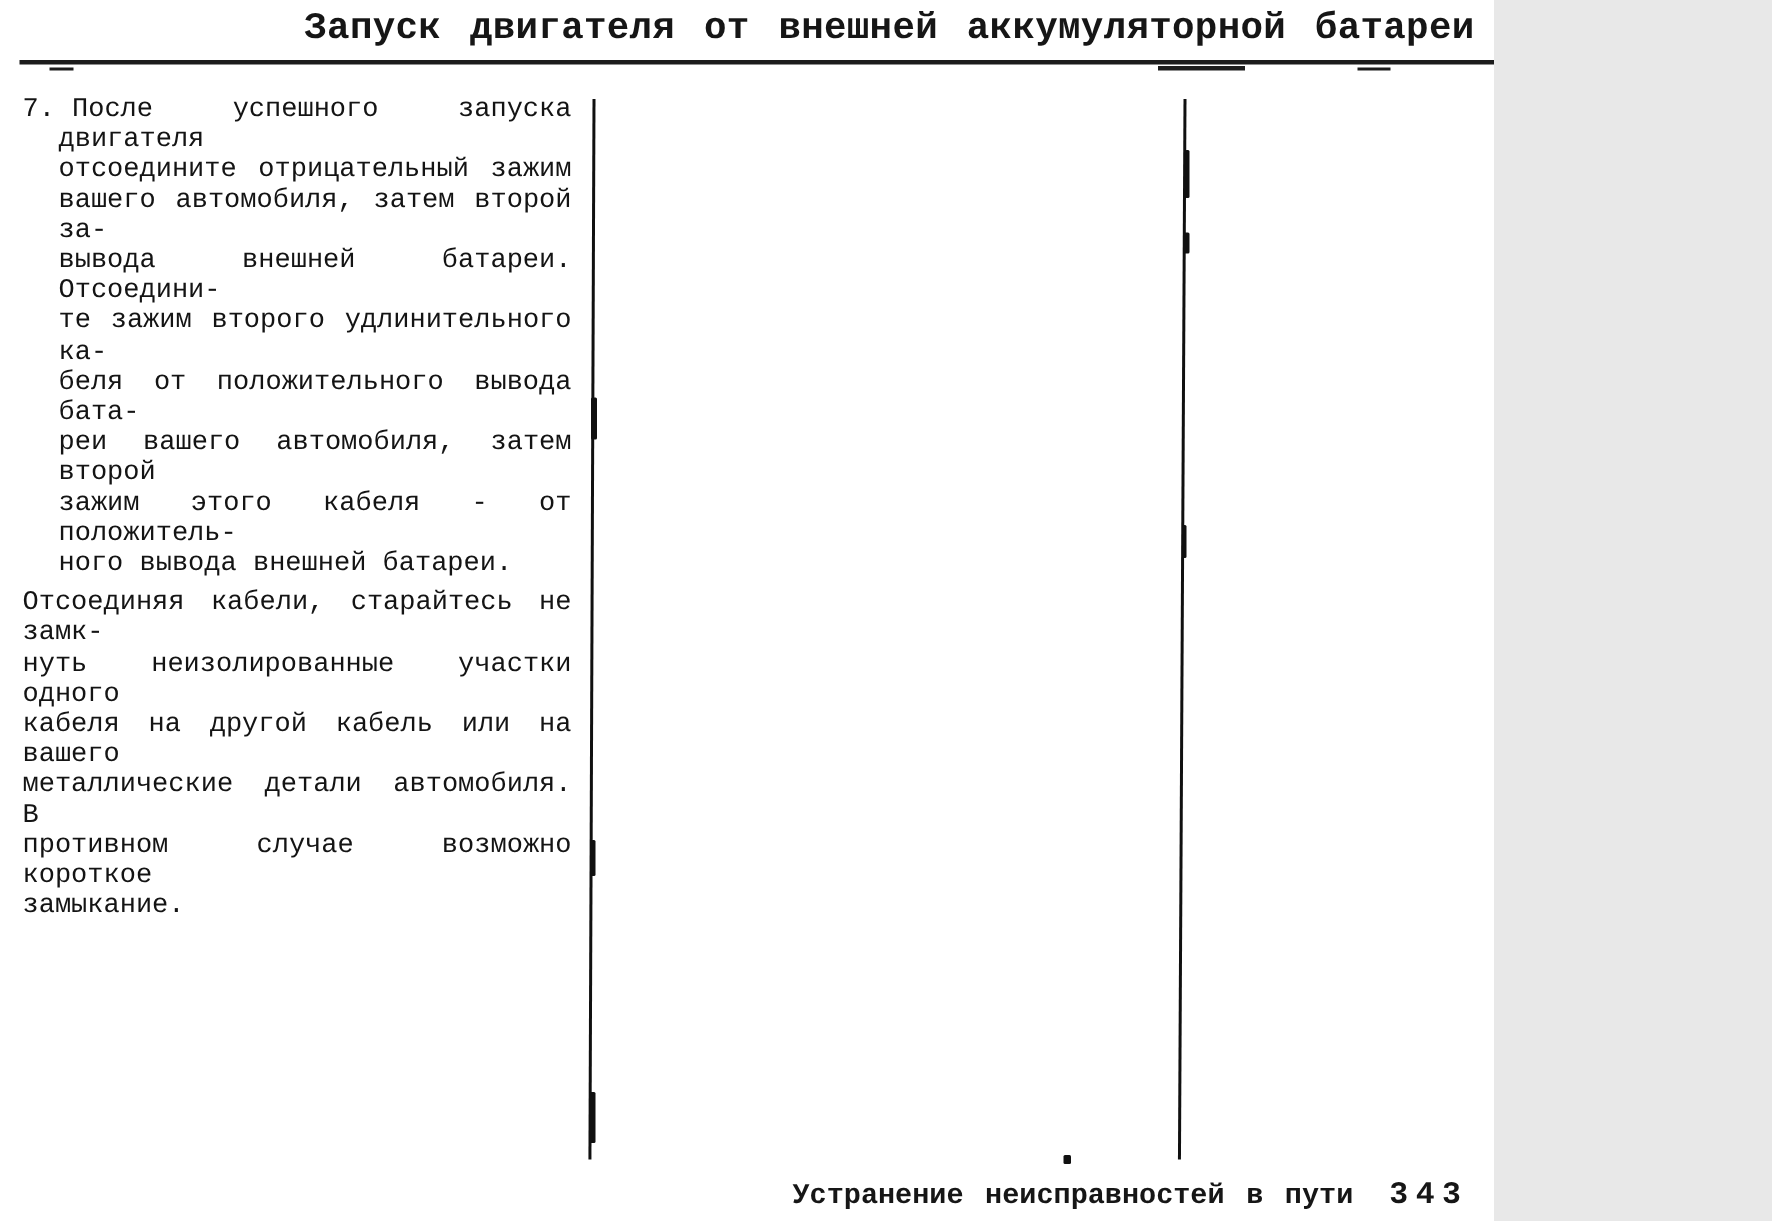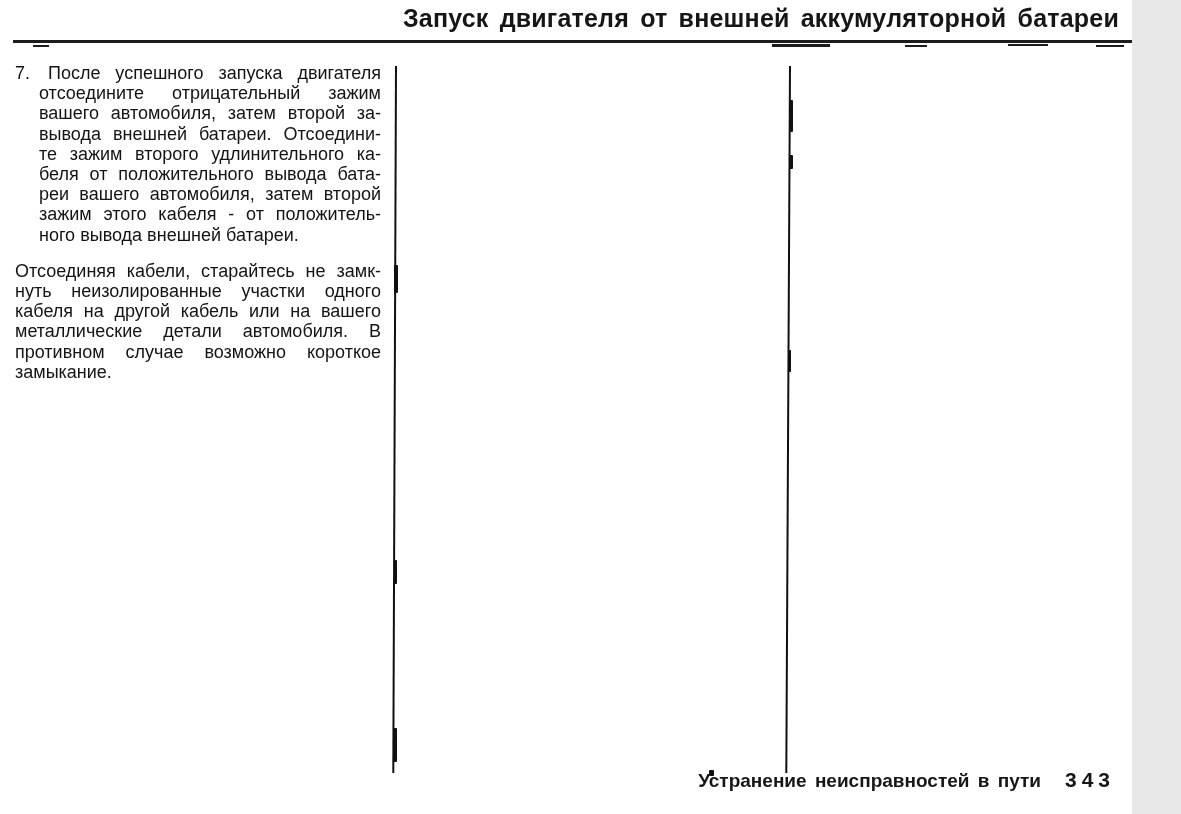--- a/index.html
+++ b/index.html
@@ -1,24 +1,24 @@
 <!DOCTYPE html>
 <html style="--ink: #161616; --paper: #ffffff;"><head>
 <meta charset="utf-8">
 <style>
   :root { --ink: #161616; --paper: #ffffff; }
   * { margin: 0; padding: 0; box-sizing: border-box; }
   html, body { background: #e8e8e8; }
   .page {
     position: relative;
-    width: 1132px;
+    width: 996px;
     height: 814px;
     background: var(--paper);
     overflow: hidden;
-    font-family: Liberation Sans, sans-serif;
+    font-family: Liberation Mono, monospace;
     color: var(--ink);
   }
   
   .header-title {
     position: absolute;
     top: 4px;
     right: 13px;
     font-size: 25px;
     font-weight: bold;
     letter-spacing: 0.2px;
@@ -64,25 +64,25 @@
     left: 0;
     top: 0;
     line-height: 20.2px;
   }
   .tline {
     text-align: justify;
     text-align-last: justify;
   }
   .tline.first { text-indent: 9px; }
   .tline.end { text-align-last: left; }
-  .para-warning { margin-top: 16px; }
+  .para-warning { margin-top: 6px; }
   
   .footer {
     position: absolute;
-    top: 768px;
+    top: 786px;
     right: 17px;
     white-space: nowrap;
   }
   .footer-label {
     font-size: 19px;
     font-weight: bold;
     word-spacing: 3px;
   }
   .footer-page {
     font-size: 21px;

